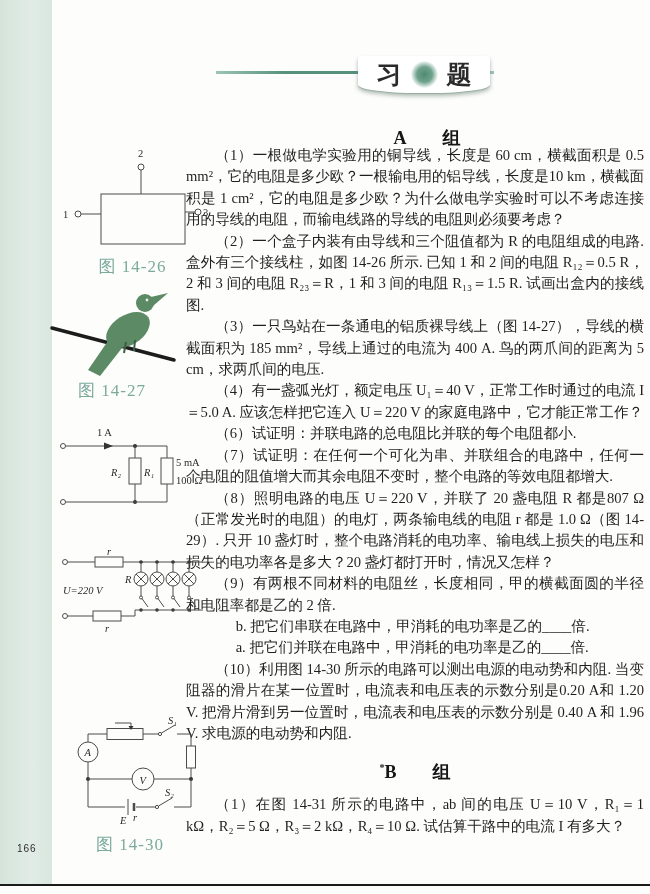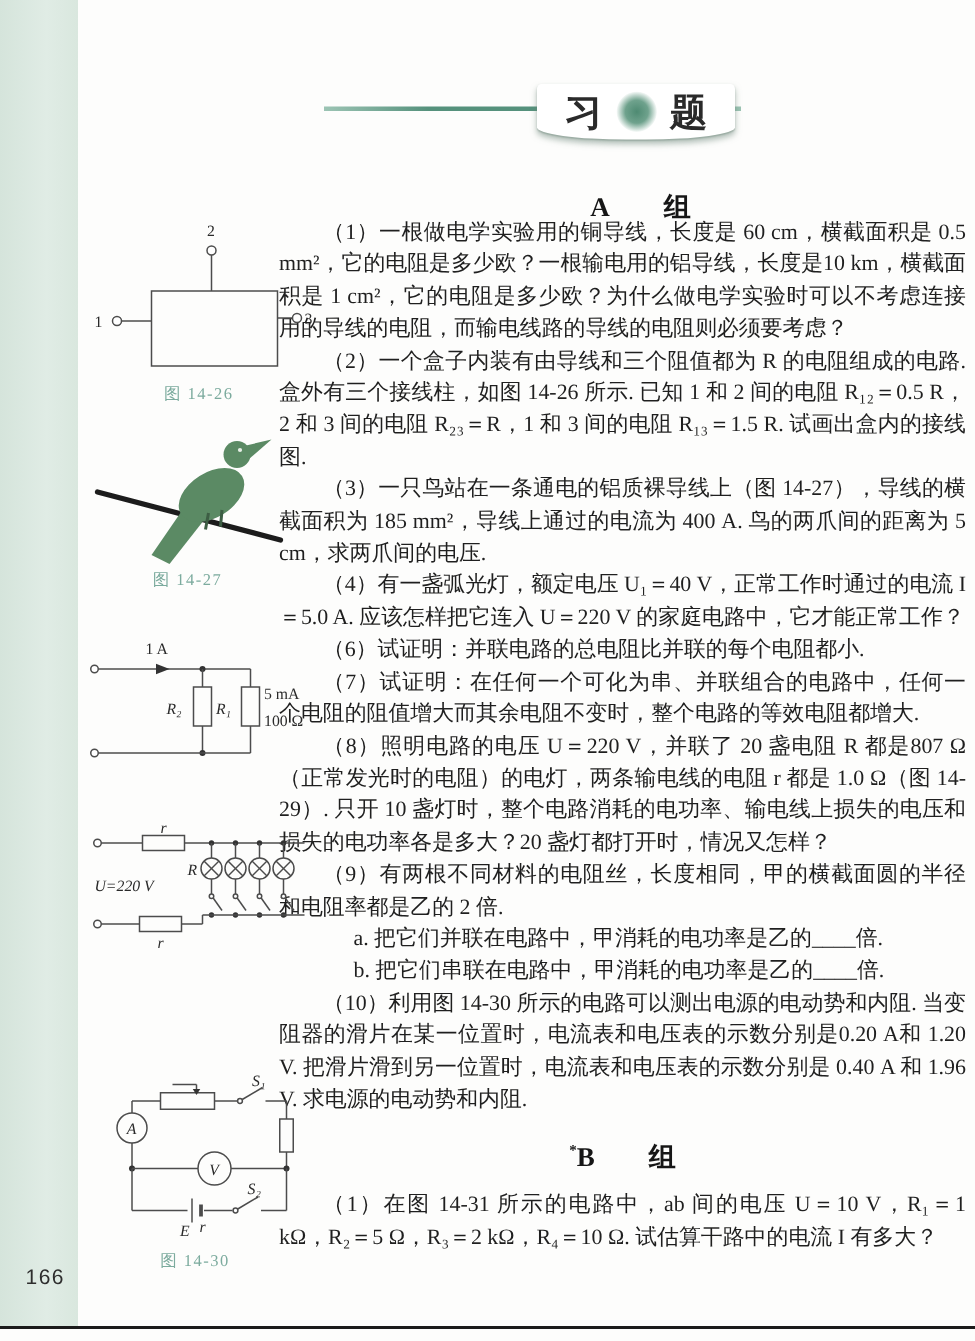--- a/index.html
+++ b/index.html
@@ -8,21 +8,21 @@
     background:#fdfdfc; overflow:hidden;
     font-family:"Liberation Serif","DejaVu Serif",serif; color:#1f1f1f;
   }
   .left-strip {
     position:absolute; left:0; top:0; width:52px; height:884px;
     background:linear-gradient(90deg,#d5e4db 0%,#e0ece5 60%,#d9e7de 100%);
   }
   .page-number {
     position:absolute; left:17px; top:843px;
     font-family:"Liberation Sans","DejaVu Sans",sans-serif;
-    font-size:14px; color:#2e2e2e; letter-spacing:1px;
+    font-size:10px; color:#2e2e2e; letter-spacing:1px;
   }
   .bottom-rule { position:absolute; left:0; top:884px; width:650px; height:2px; background:#1b1b1b; }
 
   
   .header-line {
     position:absolute; left:216px; top:71px; width:278px; height:3px;
     background:linear-gradient(90deg,#9cc4b4 0%,#55917c 25%,#55917c 75%,#9cc4b4 100%);
     z-index:1;
   }
   .header-card {
@@ -50,25 +50,25 @@
   }
   .section-heading .gap { display:inline-block; width:36px; }
   .section-heading .bstar { font-size:10px; vertical-align:7px; font-weight:bold; }
   #section-a { position:absolute; left:186px; top:111px; width:458px; }
   .section-b-head { margin:9px 0 7px 0 !important; }
 
   
   .figure { position:absolute; }
   .figure svg { display:block; }
   .fig-caption {
-    text-align:center; color:#7cab9e; font-size:11px; margin-top:3px;
+    text-align:center; color:#7cab9e; font-size:17px; margin-top:3px;
     letter-spacing:1px;
   }
   #fig26 { left:55px;  top:146px; width:155px; }
-  #fig27 { left:55px;  top:286px; width:140px; }
+  #fig27 { left:42px;  top:286px; width:140px; }
   #fig28 { left:55px;  top:420px; width:150px; }
   #fig29 { left:55px;  top:548px; width:152px; }
   #fig30 { left:55px;  top:716px; width:150px; }
 
   .cir { stroke:#4c4c4c; stroke-width:1; fill:none; }
   .cir-dot { fill:#333; stroke:none; }
   .cir-term { stroke:#4c4c4c; stroke-width:1; fill:#fff; }
   .cir-text { fill:#2a2a2a; font-size:10.5px; font-family:"Liberation Serif","DejaVu Serif",serif; stroke:none; }
   .cir-var { font-style:italic; }
 </style>
@@ -94,22 +94,22 @@
 
   <div class="text-col">
     <p>（1）一根做电学实验用的铜导线，长度是 60 cm，横截面积是 0.5 mm²，它的电阻是多少欧？一根输电用的铝导线，长度是10 km，横截面积是 1 cm²，它的电阻是多少欧？为什么做电学实验时可以不考虑连接用的导线的电阻，而输电线路的导线的电阻则必须要考虑？</p>
     <p>（2）一个盒子内装有由导线和三个阻值都为 R 的电阻组成的电路. 盒外有三个接线柱，如图 14-26 所示. 已知 1 和 2 间的电阻 R₁₂＝0.5 R，2 和 3 间的电阻 R₂₃＝R，1 和 3 间的电阻 R₁₃＝1.5 R. 试画出盒内的接线图.</p>
     <p>（3）一只鸟站在一条通电的铝质裸导线上（图 14-27），导线的横截面积为 185 mm²，导线上通过的电流为 400 A. 鸟的两爪间的距离为 5 cm，求两爪间的电压.</p>
     <p>（4）有一盏弧光灯，额定电压 U₁＝40 V，正常工作时通过的电流 I＝5.0 A. 应该怎样把它连入 U＝220 V 的家庭电路中，它才能正常工作？</p>
     <p>（6）试证明：并联电路的总电阻比并联的每个电阻都小.</p>
     <p>（7）试证明：在任何一个可化为串、并联组合的电路中，任何一个电阻的阻值增大而其余电阻不变时，整个电路的等效电阻都增大.</p>
     <p>（8）照明电路的电压 U＝220 V，并联了 20 盏电阻 R 都是807 Ω（正常发光时的电阻）的电灯，两条输电线的电阻 r 都是 1.0 Ω（图 14-29）. 只开 10 盏灯时，整个电路消耗的电功率、输电线上损失的电压和损失的电功率各是多大？20 盏灯都打开时，情况又怎样？</p>
     <p>（9）有两根不同材料的电阻丝，长度相同，甲的横截面圆的半径和电阻率都是乙的 2 倍.</p>
+    <p class="sub">b. 把它们串联在电路中，甲消耗的电功率是乙的____倍.</p>
     <p class="sub">a. 把它们并联在电路中，甲消耗的电功率是乙的____倍.</p>
-    <p class="sub">b. 把它们串联在电路中，甲消耗的电功率是乙的____倍.</p>
     <p>（10）利用图 14-30 所示的电路可以测出电源的电动势和内阻. 当变阻器的滑片在某一位置时，电流表和电压表的示数分别是0.20 A和 1.20 V. 把滑片滑到另一位置时，电流表和电压表的示数分别是 0.40 A 和 1.96 V. 求电源的电动势和内阻.</p>
 
     <h3 class="section-heading section-b-head">
       <span class="bstar">*</span><span>B</span><span class="gap"></span><span>组</span>
     </h3>
 
     <p>（1）在图 14-31 所示的电路中，ab 间的电压 U＝10 V，R₁＝1 kΩ，R₂＝5 Ω，R₃＝2 kΩ，R₄＝10 Ω. 试估算干路中的电流 I 有多大？</p>
 
   </div>
 

